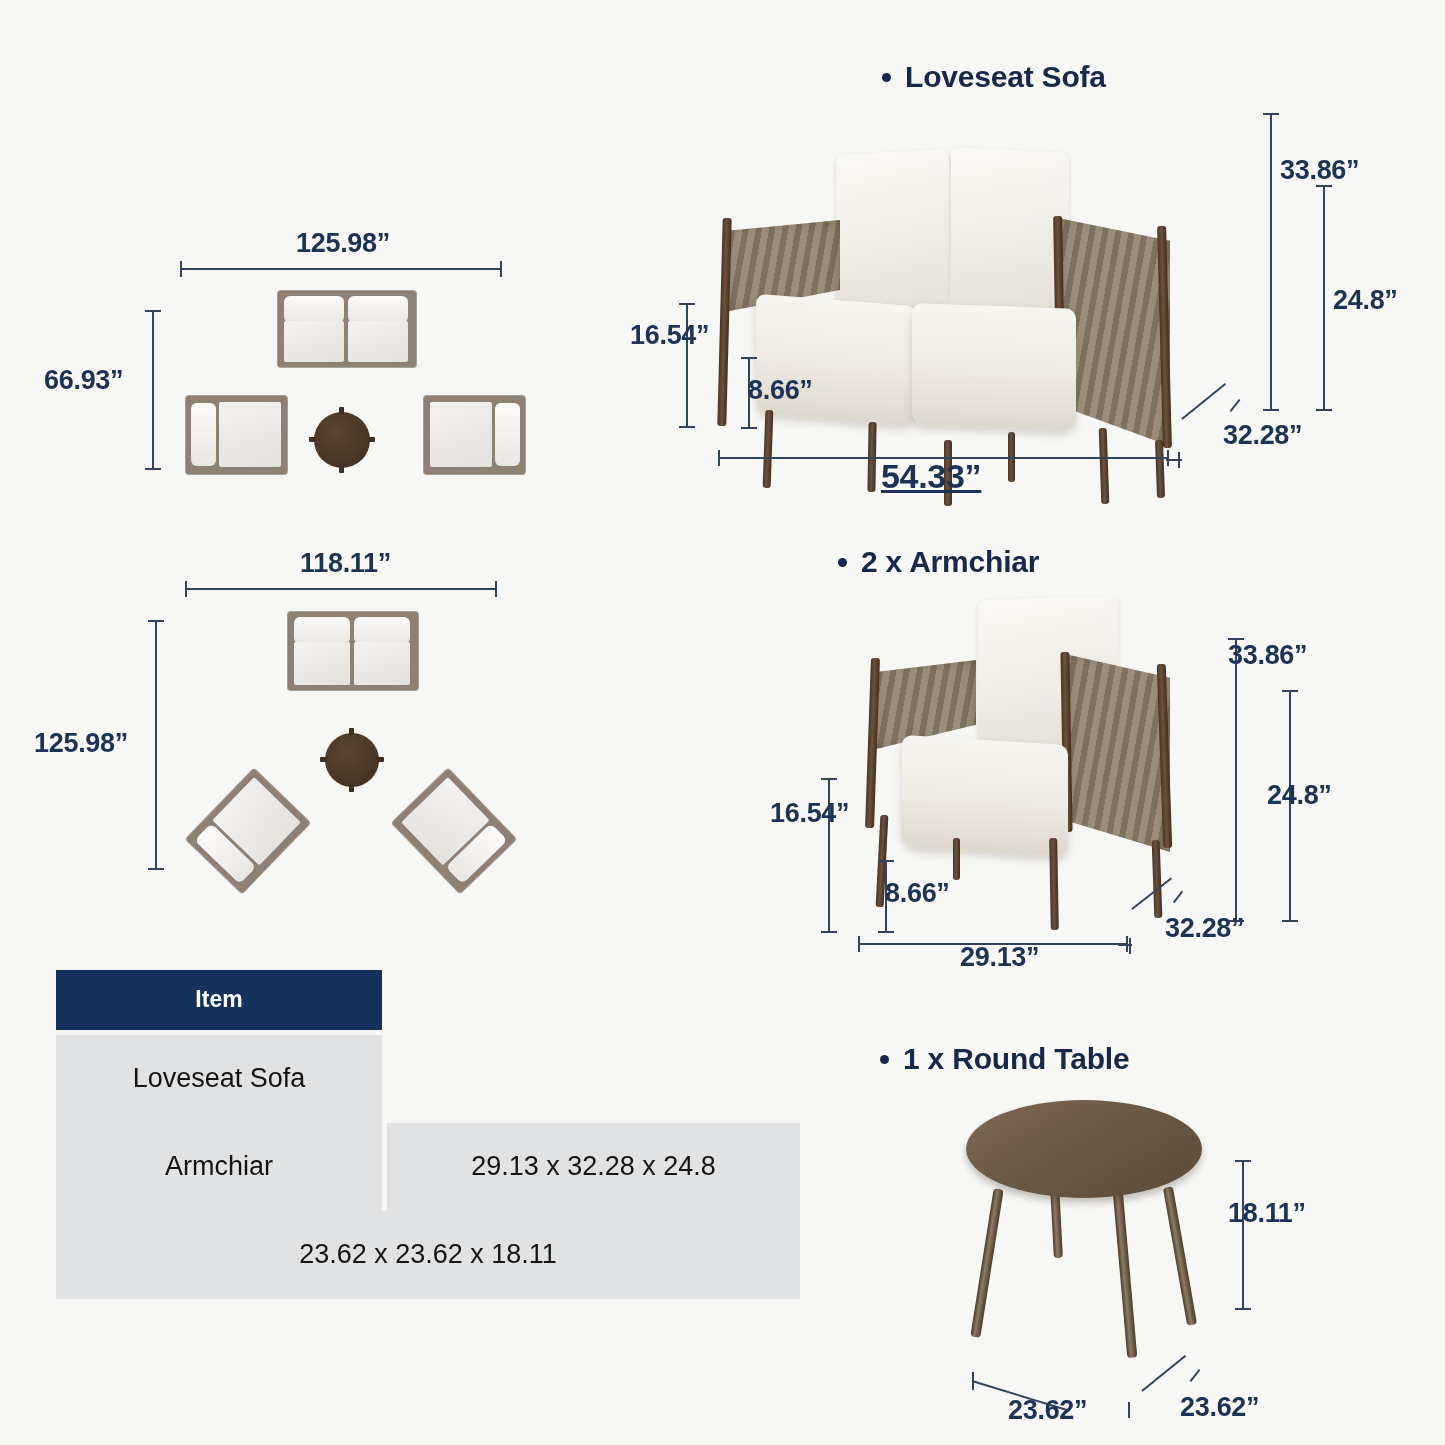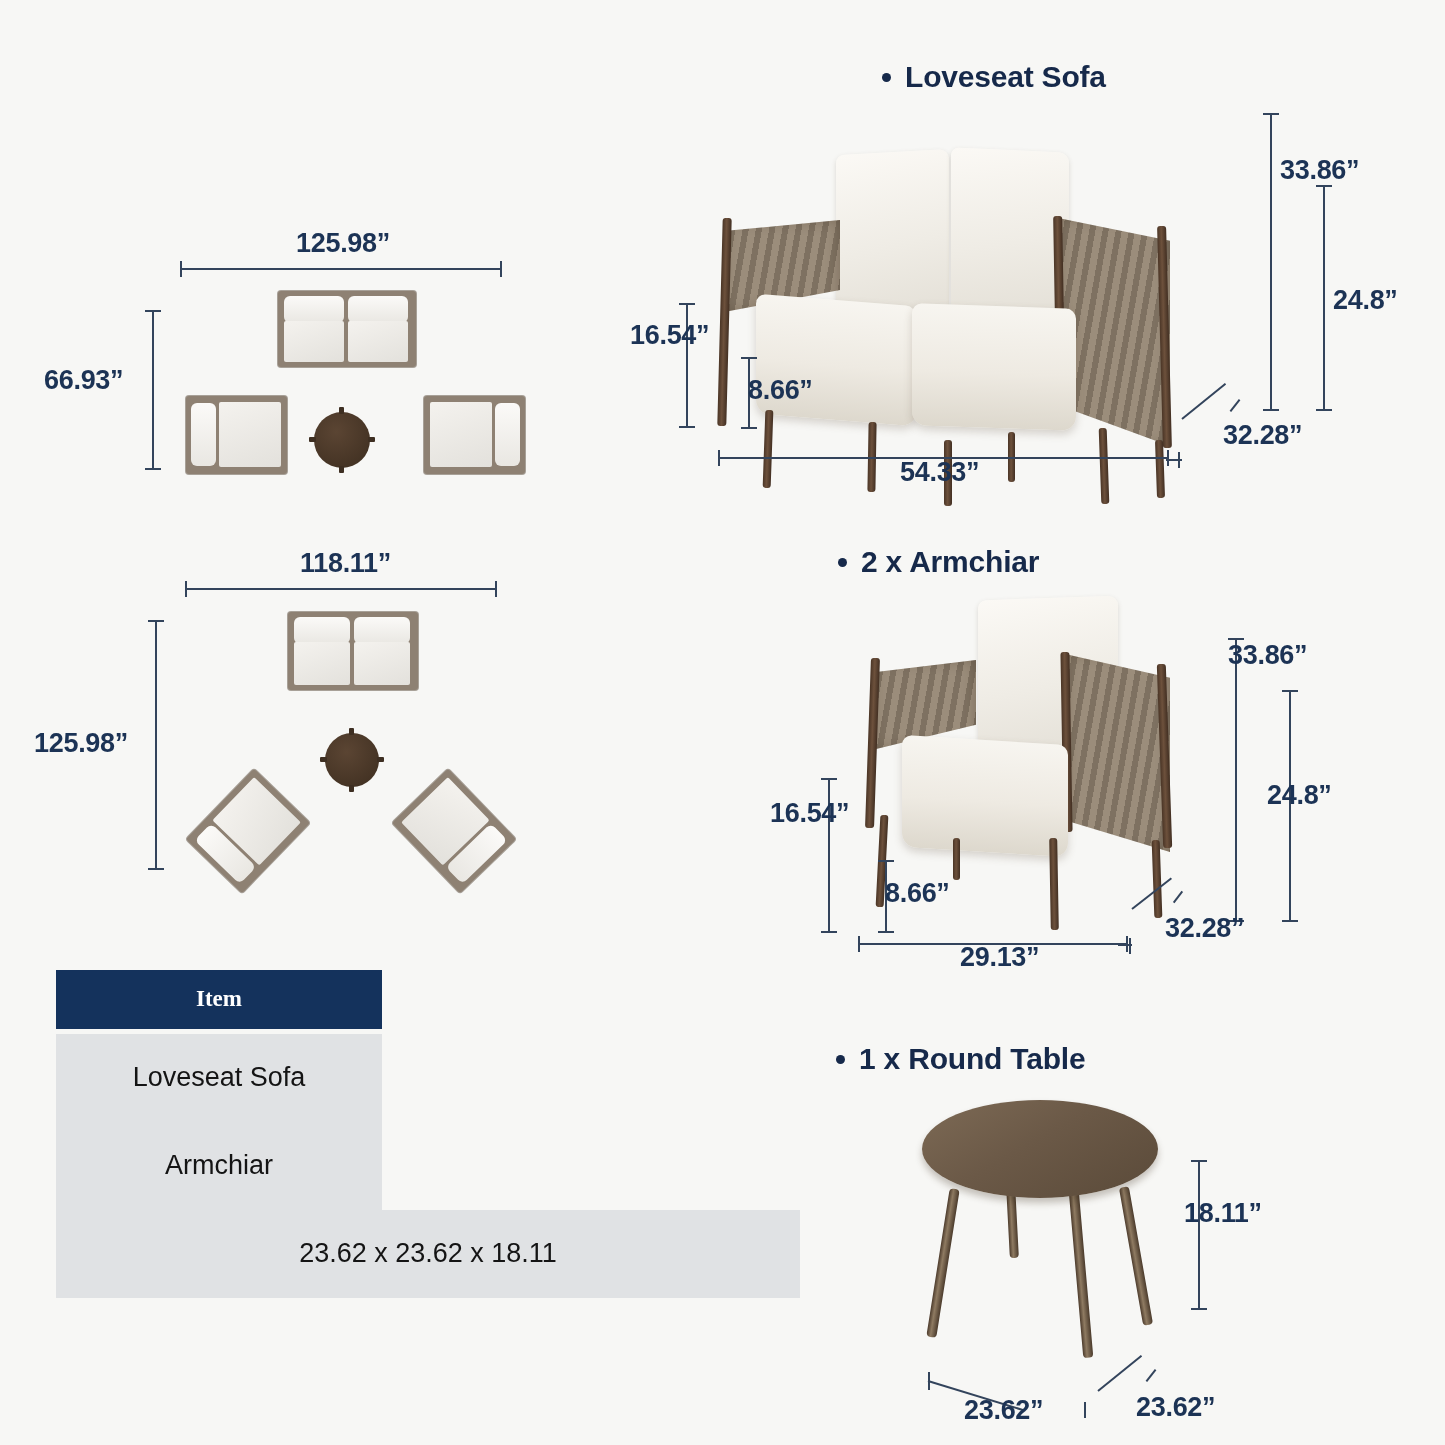--- a/index.html
+++ b/index.html
@@ -121,21 +121,20 @@
     text-align: center;
     font-size: 41px;
     font-weight: bold;
     padding: 17px 0 20px;
     letter-spacing: -0.5px;
   }
   .pd-head {
     display: flex;
     gap: 17px;
     margin-top: 5px;
-    font-family: Liberation Serif, serif;
   }
   .pd-head > div {
     background: #14325c;
     color: #ffffff;
     font-size: 23px;
     font-weight: bold;
     text-align: center;
     padding: 16px 0 17px;
   }
   .pd-head .c1 { width: 326px; }
@@ -281,20 +280,21 @@
     <div class="pd-head">
       <div class="c1">Item</div>
     </div>
 
     <div class="pd-body">
       <div class="pd-row">
         <div class="c1">Loveseat Sofa</div>
       </div>
       <div class="pd-row">
         <div class="c1">Armchiar</div>
+        <div class="c2">29.13 x 32.28 x 24.8</div>
       </div>
       <div class="pd-row">
         <div class="c2">23.62 x 23.62 x 18.11</div>
       </div>
     </div>
   </div>
 
   <div class="abs" style="left:620px;top:20px;width:825px;height:490px;">
 
     <div class="section-title" style="position:absolute;left:262px;top:40px;">
@@ -332,21 +332,21 @@
     <div class="rule-v" style="left:703px;top:165px;height:226px;"></div>
     <div class="dim-label" style="position:absolute;left:713px;top:265px;font-size:27px;">24.8”</div>
 
     <div class="rule-v" style="left:66px;top:283px;height:125px;"></div>
     <div class="dim-label" style="position:absolute;left:10px;top:300px;font-size:27px;">16.54”</div>
 
     <div class="rule-v" style="left:128px;top:337px;height:72px;"></div>
     <div class="dim-label" style="position:absolute;left:128px;top:355px;font-size:27px;">8.66”</div>
 
     <div class="rule-h" style="left:98px;top:437px;width:451px;"></div>
-    <div class="dim-label" style="position:absolute;left:280px;top:437px;font-size:27px;">54.33”</div>
+    <div class="dim-label" style="position:absolute;left:261px;top:437px;font-size:34px;text-decoration:underline;">54.33”</div>
 
     <div class="tickline" style="left:562px;top:398px;width:56px;height:2px;transform:rotate(-39deg);transform-origin:left center;"></div>
     <div class="tickline" style="left:614px;top:378px;width:2px;height:15px;transform:rotate(38deg);"></div>
     <div class="tickline" style="left:558px;top:432px;width:2px;height:16px;"></div>
     <div class="tickline" style="left:546px;top:439px;width:16px;height:2px;"></div>
     <div class="dim-label" style="position:absolute;left:603px;top:400px;font-size:27px;">32.28”</div>
   </div>
 
   <div class="abs" style="left:740px;top:530px;width:665px;height:460px;">
 
@@ -390,21 +390,21 @@
     <div class="rule-h" style="left:118px;top:413px;width:270px;"></div>
     <div class="dim-label" style="position:absolute;left:192px;top:412px;font-size:27px;margin-left:28px;">29.13”</div>
 
     <div class="tickline" style="left:392px;top:378px;width:50px;height:2px;transform:rotate(-38deg);transform-origin:left center;"></div>
     <div class="tickline" style="left:437px;top:360px;width:2px;height:14px;transform:rotate(38deg);"></div>
     <div class="tickline" style="left:389px;top:408px;width:2px;height:16px;"></div>
     <div class="tickline" style="left:378px;top:414px;width:14px;height:2px;"></div>
     <div class="dim-label" style="position:absolute;left:425px;top:383px;font-size:27px;">32.28”</div>
   </div>
 
-  <div class="abs" style="left:806px;top:1020px;width:595px;height:425px;">
+  <div class="abs" style="left:850px;top:1020px;width:595px;height:425px;">
 
     <div class="section-title" style="position:absolute;left:30px;top:22px;">
       <span class="bullet-dot"></span><span>1 x Round Table</span>
     </div>
 
     <div class="photo" style="left:110px;top:78px;width:270px;height:260px;">
 
       <div class="tbl-leg" style="left:22px;top:90px;width:10px;height:150px;transform:rotate(9deg);"></div>
       <div class="tbl-leg" style="left:92px;top:88px;width:9px;height:72px;transform:rotate(-3deg);"></div>
       <div class="tbl-leg" style="left:160px;top:92px;width:10px;height:168px;transform:rotate(-5deg);"></div>

